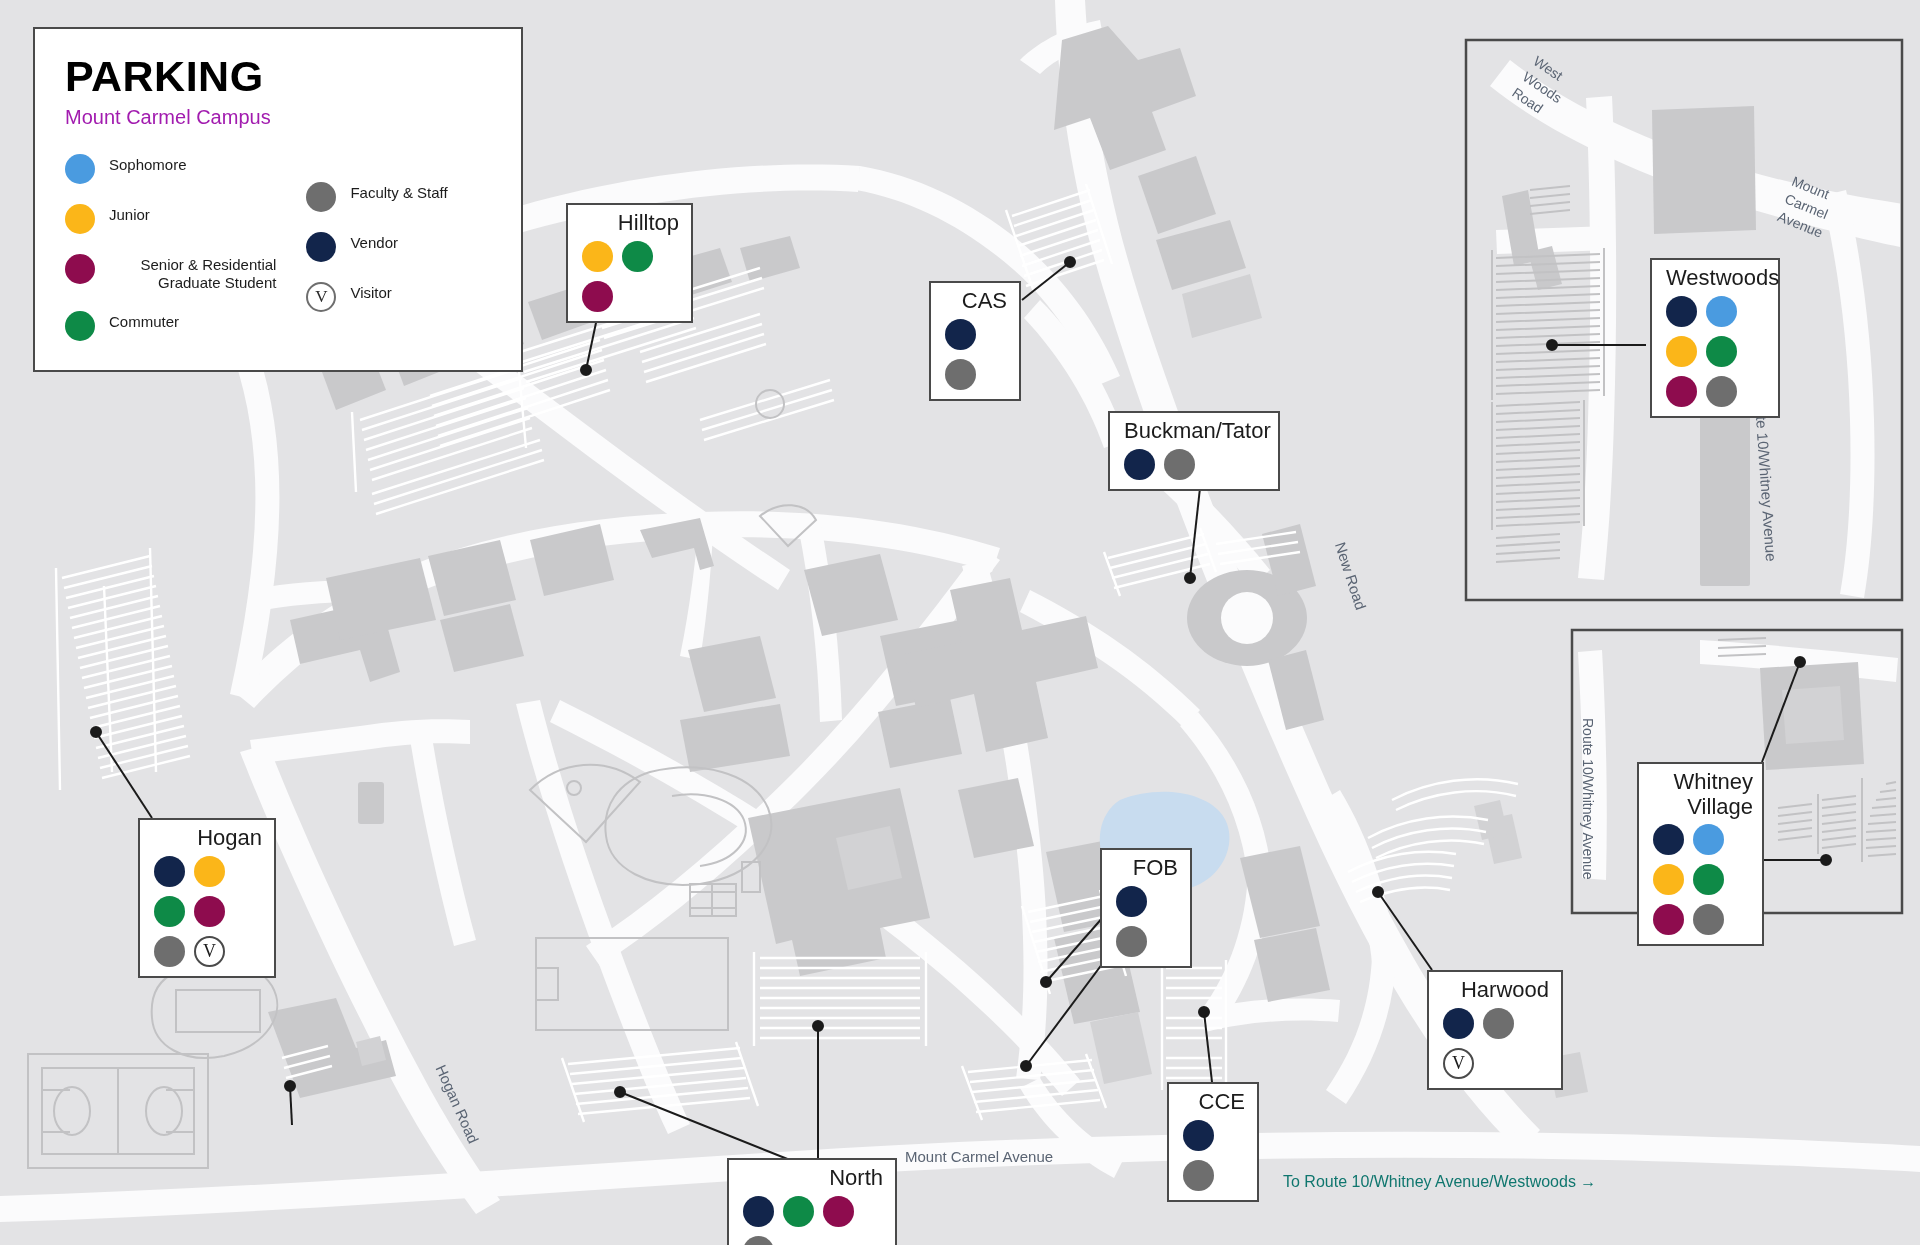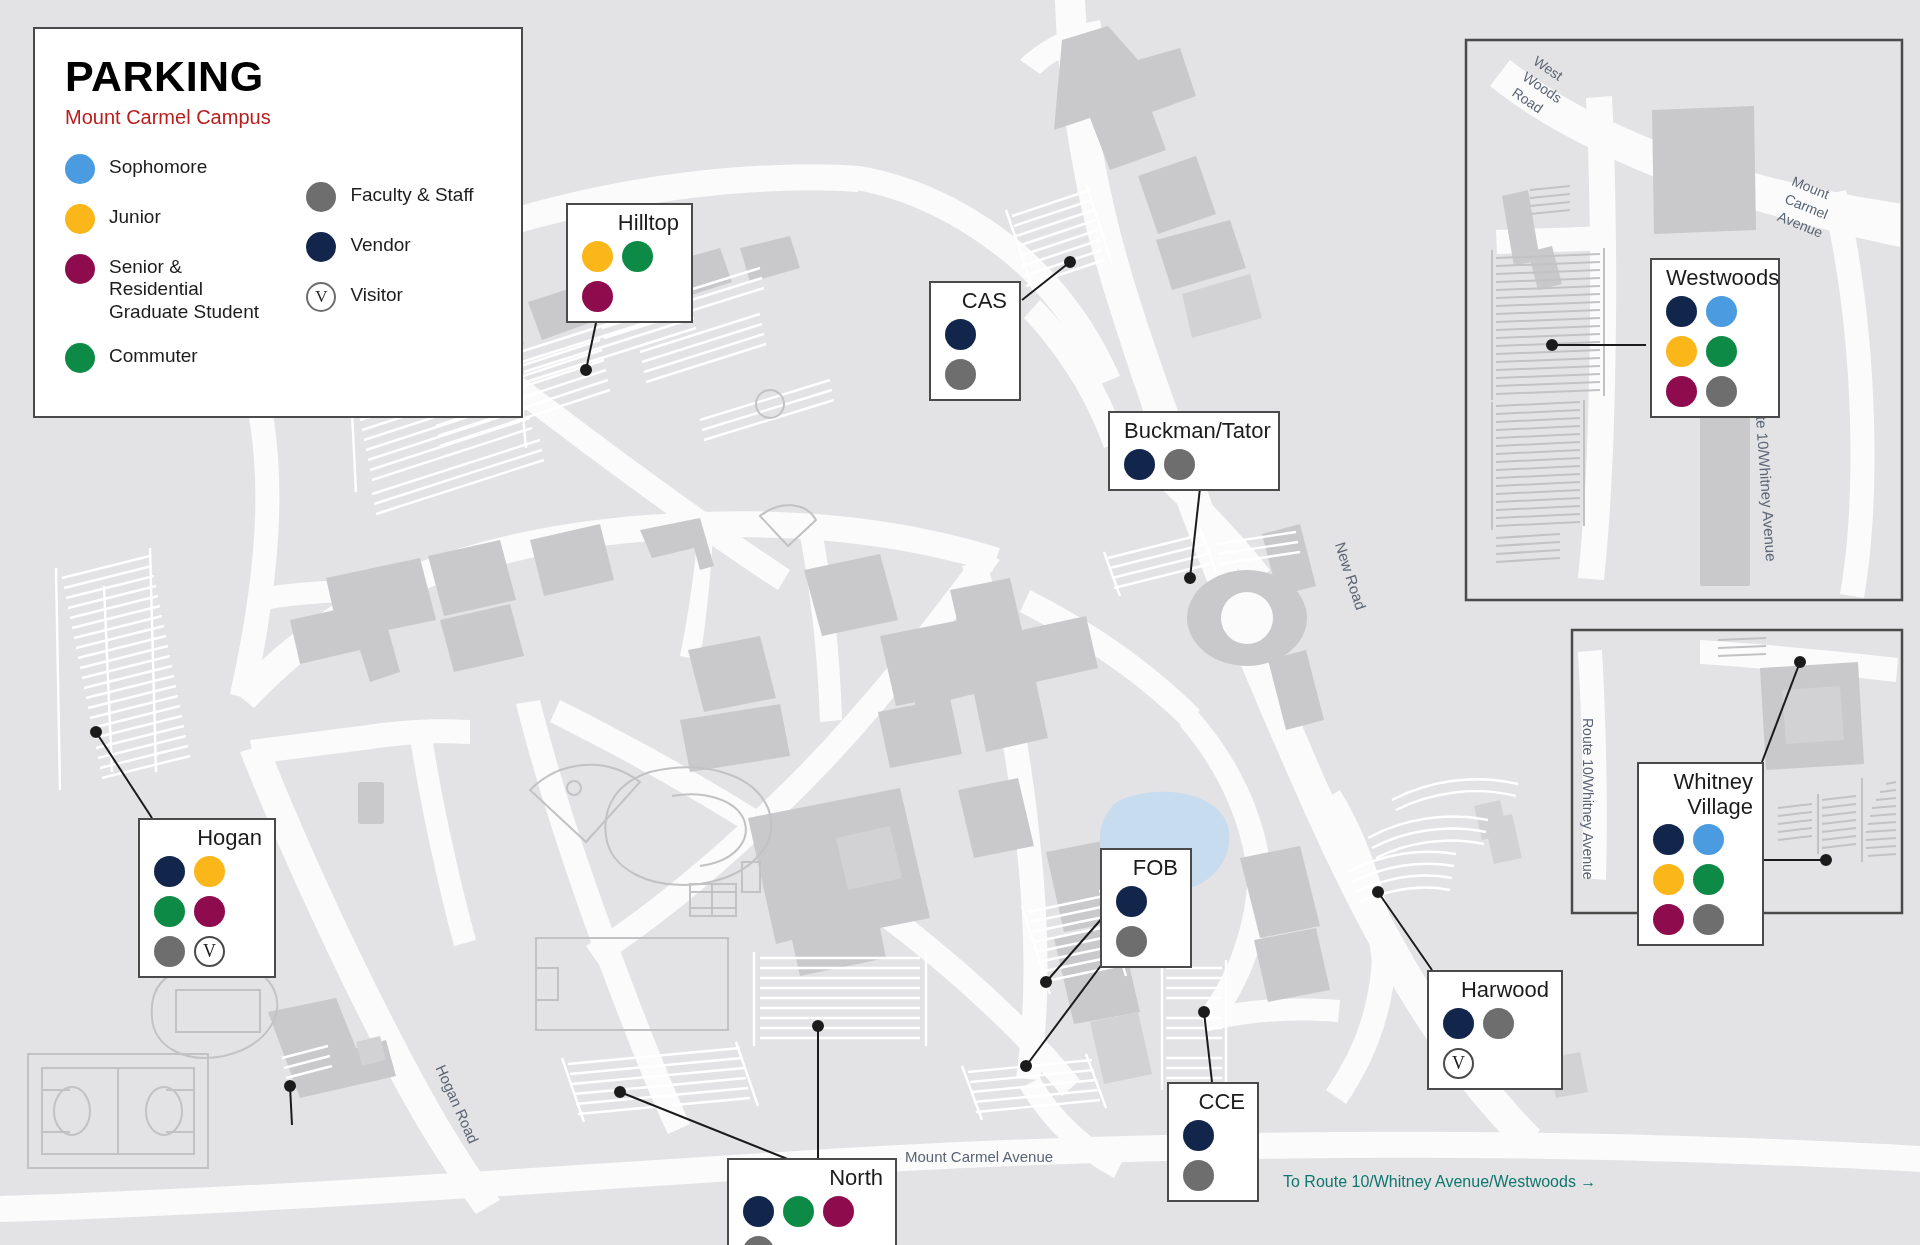--- a/index.html
+++ b/index.html
@@ -25,37 +25,37 @@
     width: 1920px;
     height: 1245px;
   }
 
   
   #legend {
     position: absolute;
     left: 33px;
     top: 27px;
     width: 490px;
-    height: 391px;
+    height: 345px;
     background: #ffffff;
     border: 2px solid #4a4a4a;
     box-sizing: border-box;
     padding: 26px 40px 0 30px;
   }
   #legend .title {
     font-size: 43px;
     font-weight: bold;
     letter-spacing: 0.5px;
     color: #000;
     line-height: 1.0;
     margin: 0 0 6px 0;
   }
   #legend .subtitle {
     font-size: 20px;
-    color: #b91c1c;
+    color: #a21caf;
     margin: 8px 0 24px 0;
   }
   .legend-cols {
     display: flex;
     gap: 30px;
   }
   .legend-col {
     display: flex;
     flex-direction: column;
     gap: 19px;
@@ -79,24 +79,25 @@
     border: 2px solid #6e6e6e;
     box-sizing: border-box;
     display: flex;
     align-items: center;
     justify-content: center;
     font-size: 17px;
     color: #2b2b2b;
     font-family: "Liberation Serif", serif;
   }
   .legend-label {
-    font-size: 19px;
+    font-size: 15px;
     color: #1c1c1c;
     line-height: 1.18;
     padding-top: 3px;
+    text-align: right;
   }
 
   
   .callout {
     position: absolute;
     background: #ffffff;
     border: 2px solid #4a4a4a;
     box-sizing: border-box;
     padding: 6px 12px 9px 14px;
   }

